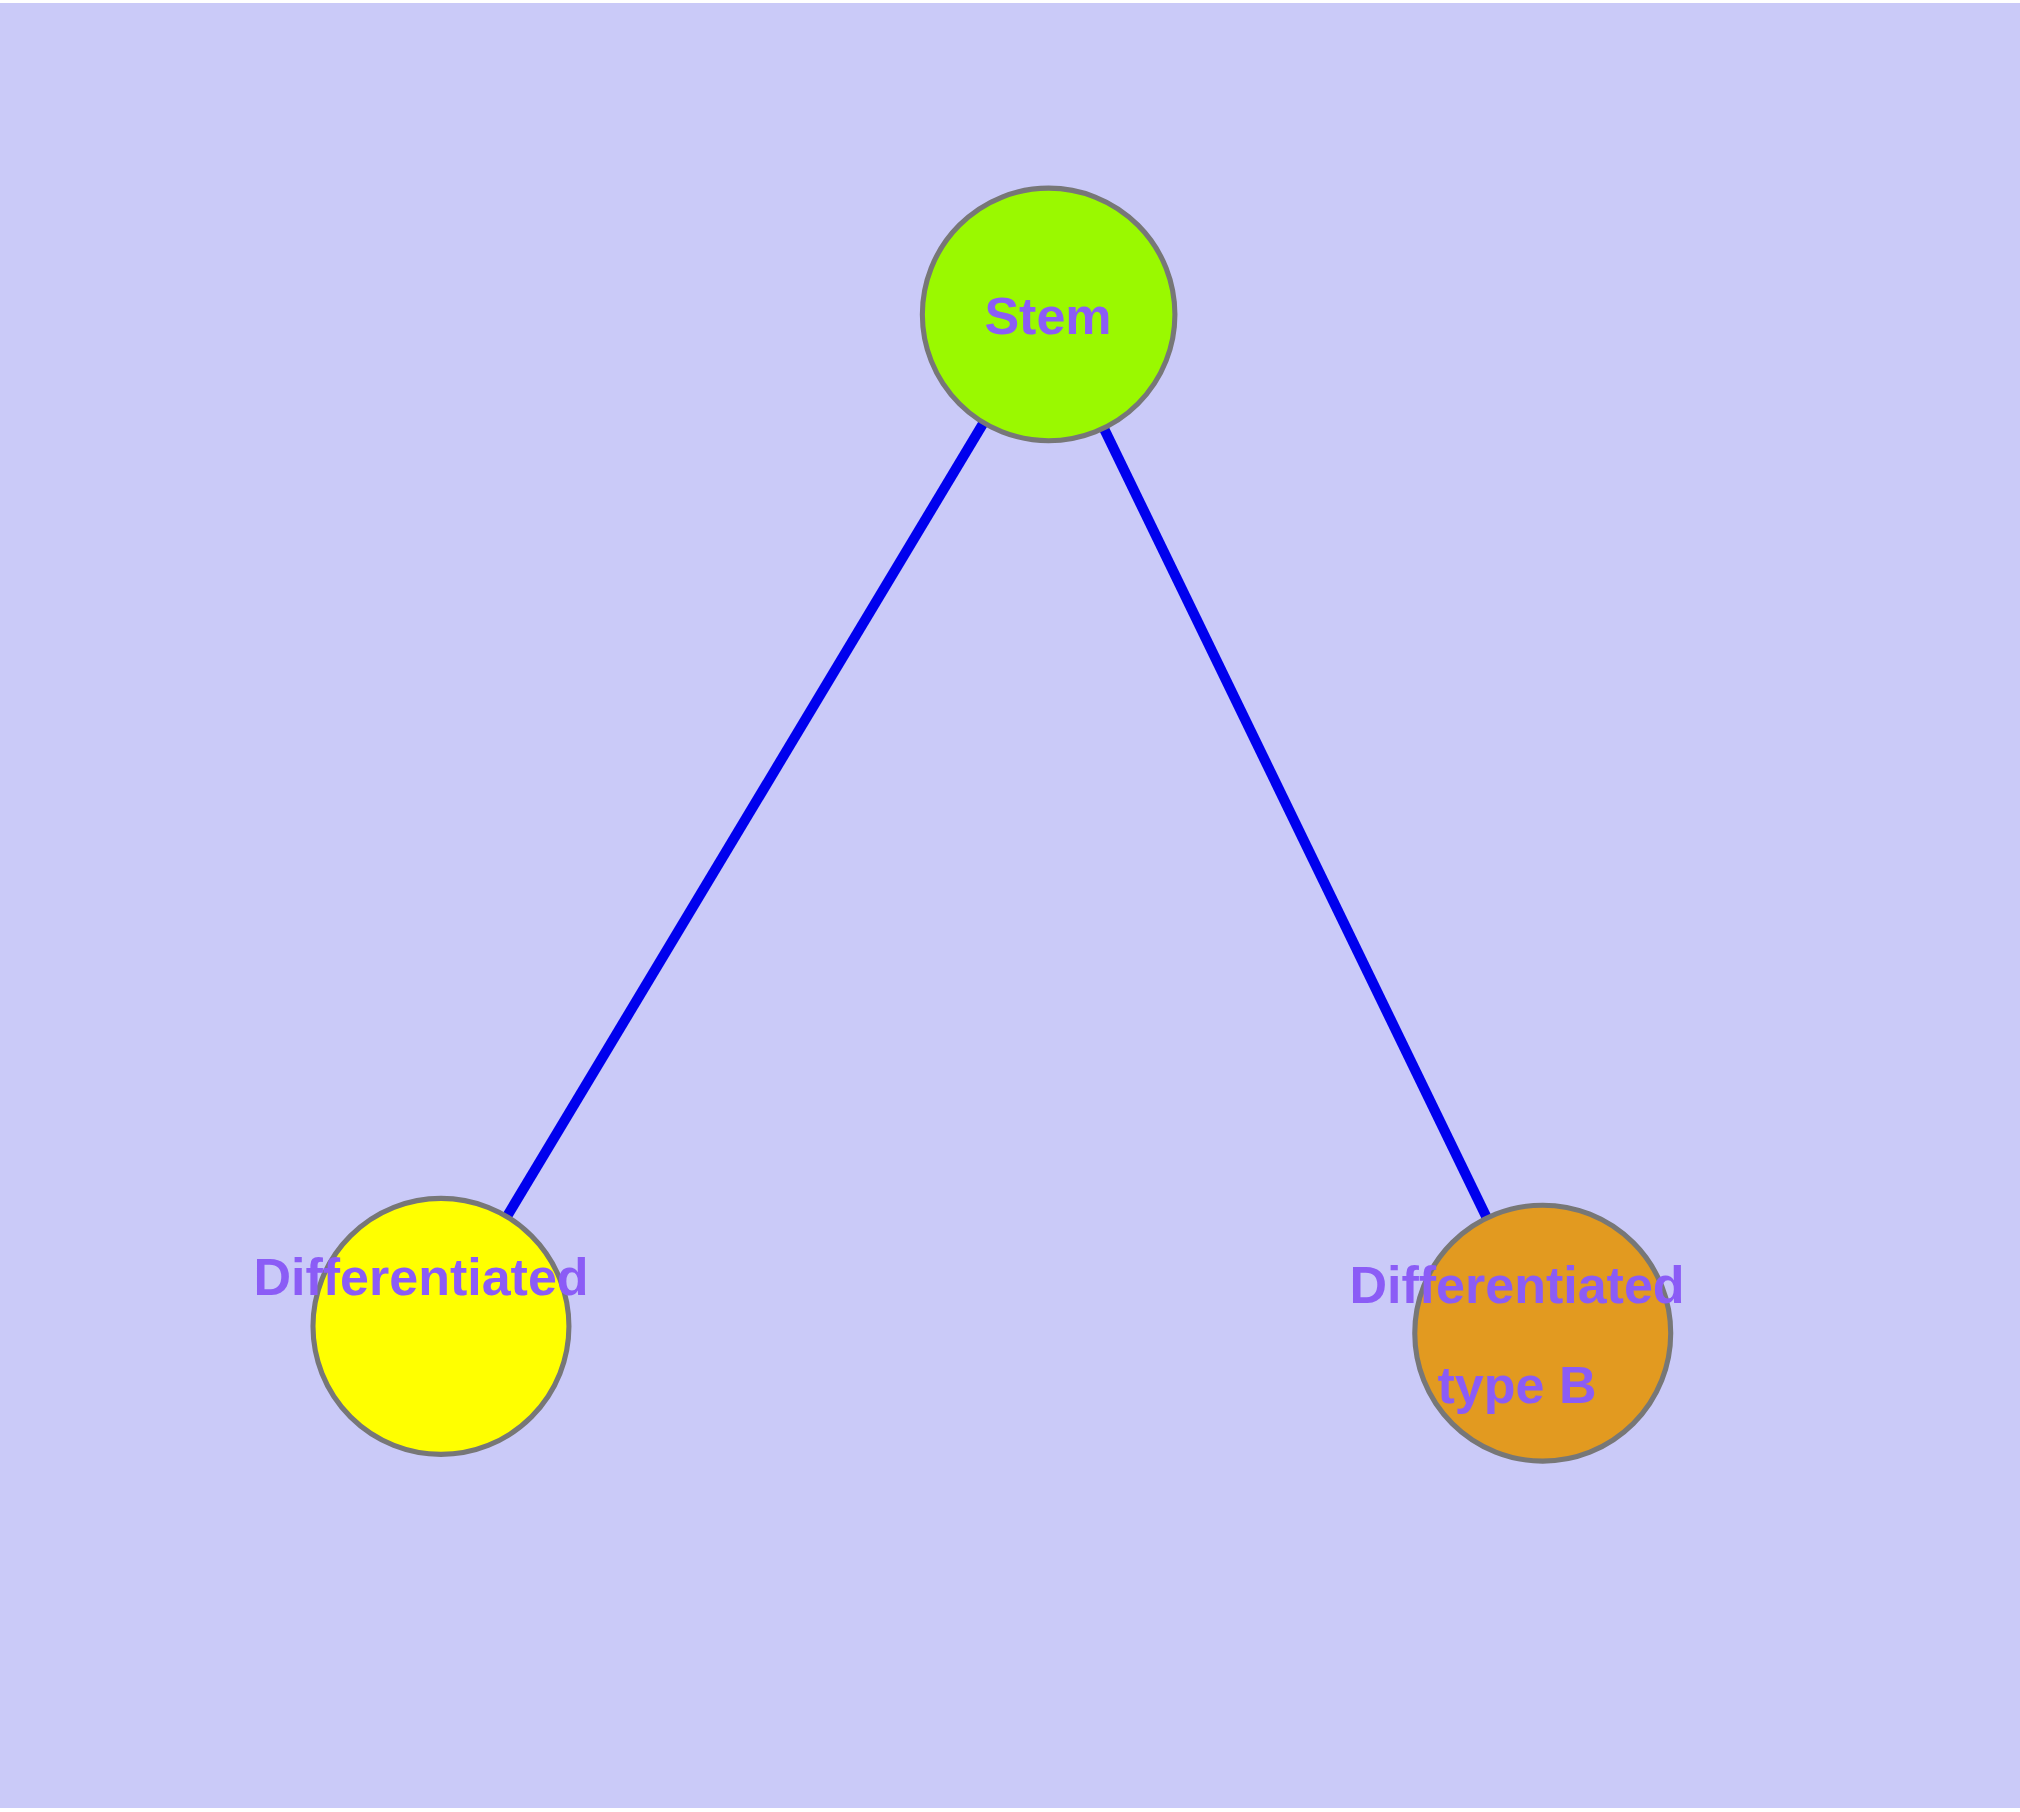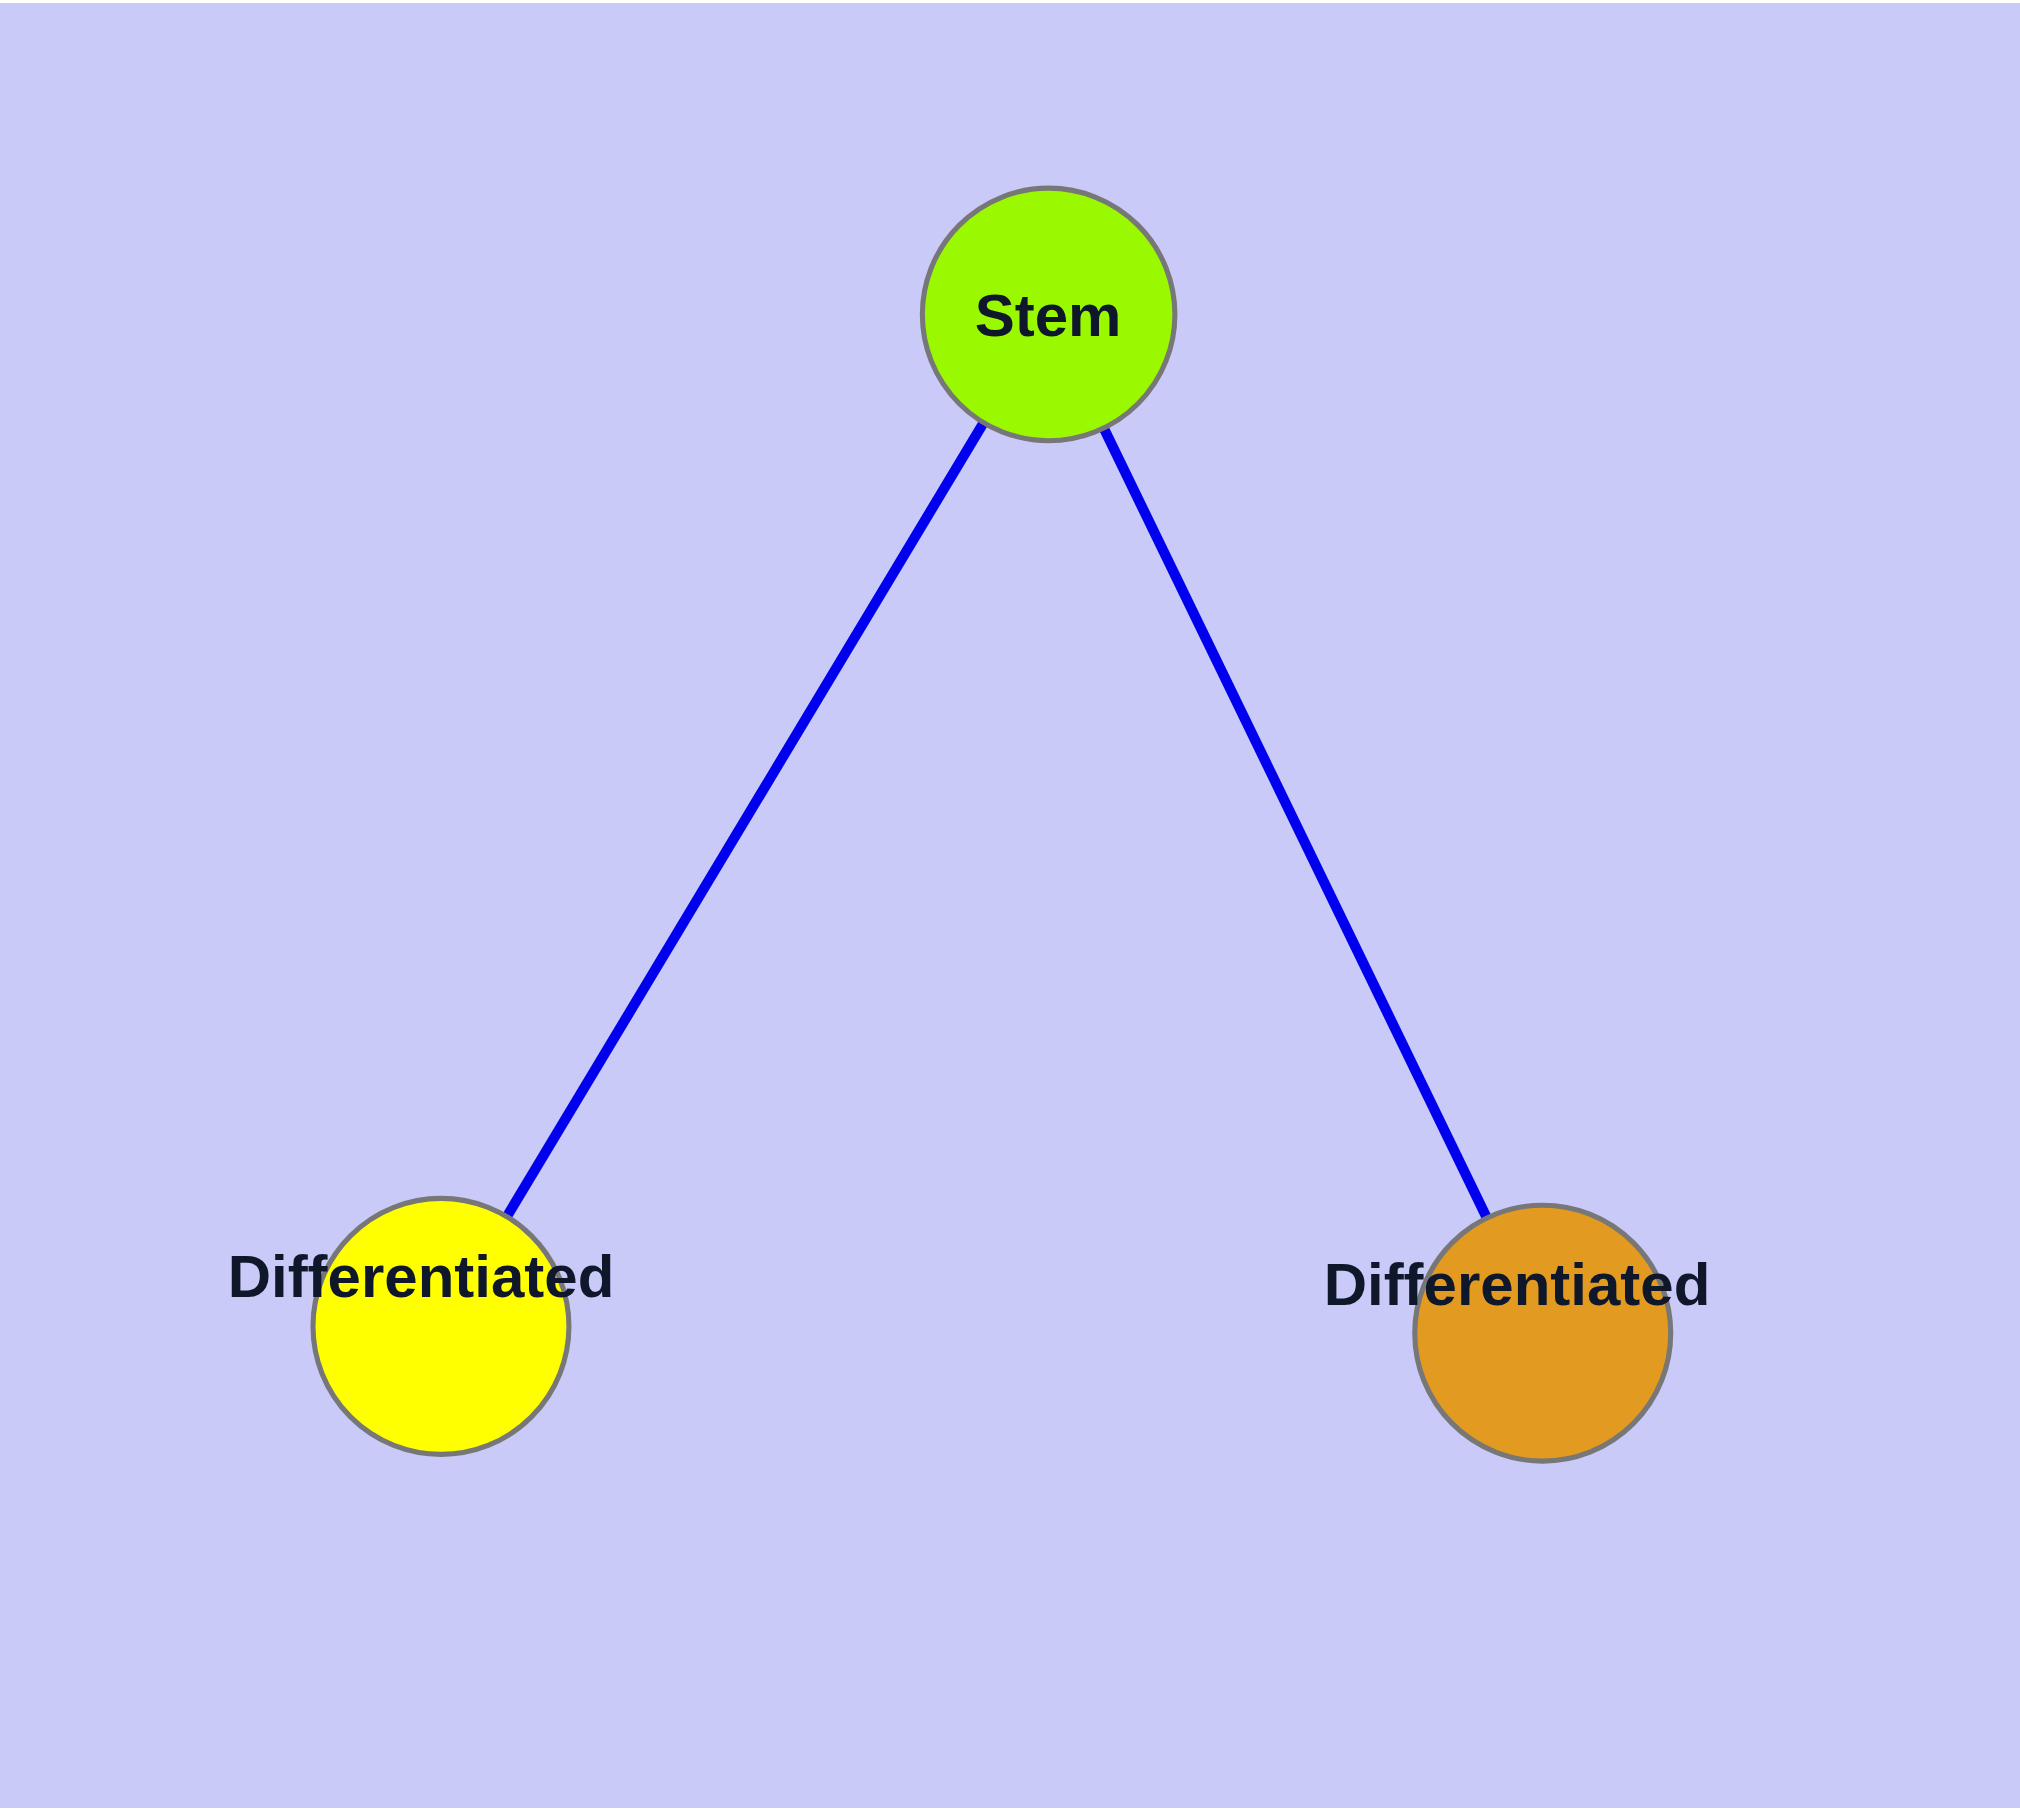--- a/index.html
+++ b/index.html
@@ -32,23 +32,23 @@
   }
   svg.graph circle {
     stroke: #777777; 
     stroke-width: 6;
   }
   .node-label {
     position: absolute;
     transform: translateX(-50%);
     width: max-content;
     text-align: center;
-    color: #0f172a; 
+    color: #8b5cf6; 
     font-weight: bold;
-    font-size: 60px;
+    font-size: 52px;
     line-height: 100px;
     white-space: nowrap;
   }
 </style>
 </head>
 <body>
 
 <div class="canvas"></div>
 
 <svg class="graph" viewBox="0 0 2384 2138">
@@ -62,14 +62,15 @@
 </svg>
 
 <div class="node-label" style="left:1048px; top:266px;">Stem</div>
 
 <div class="node-label" style="left:421px; top:1227px;">
   <div>Differentiated</div>
 </div>
 
 <div class="node-label" style="left:1517px; top:1235px;">
   <div>Differentiated</div>
+  <div>type B</div>
 </div>
 
 
 </body></html>

